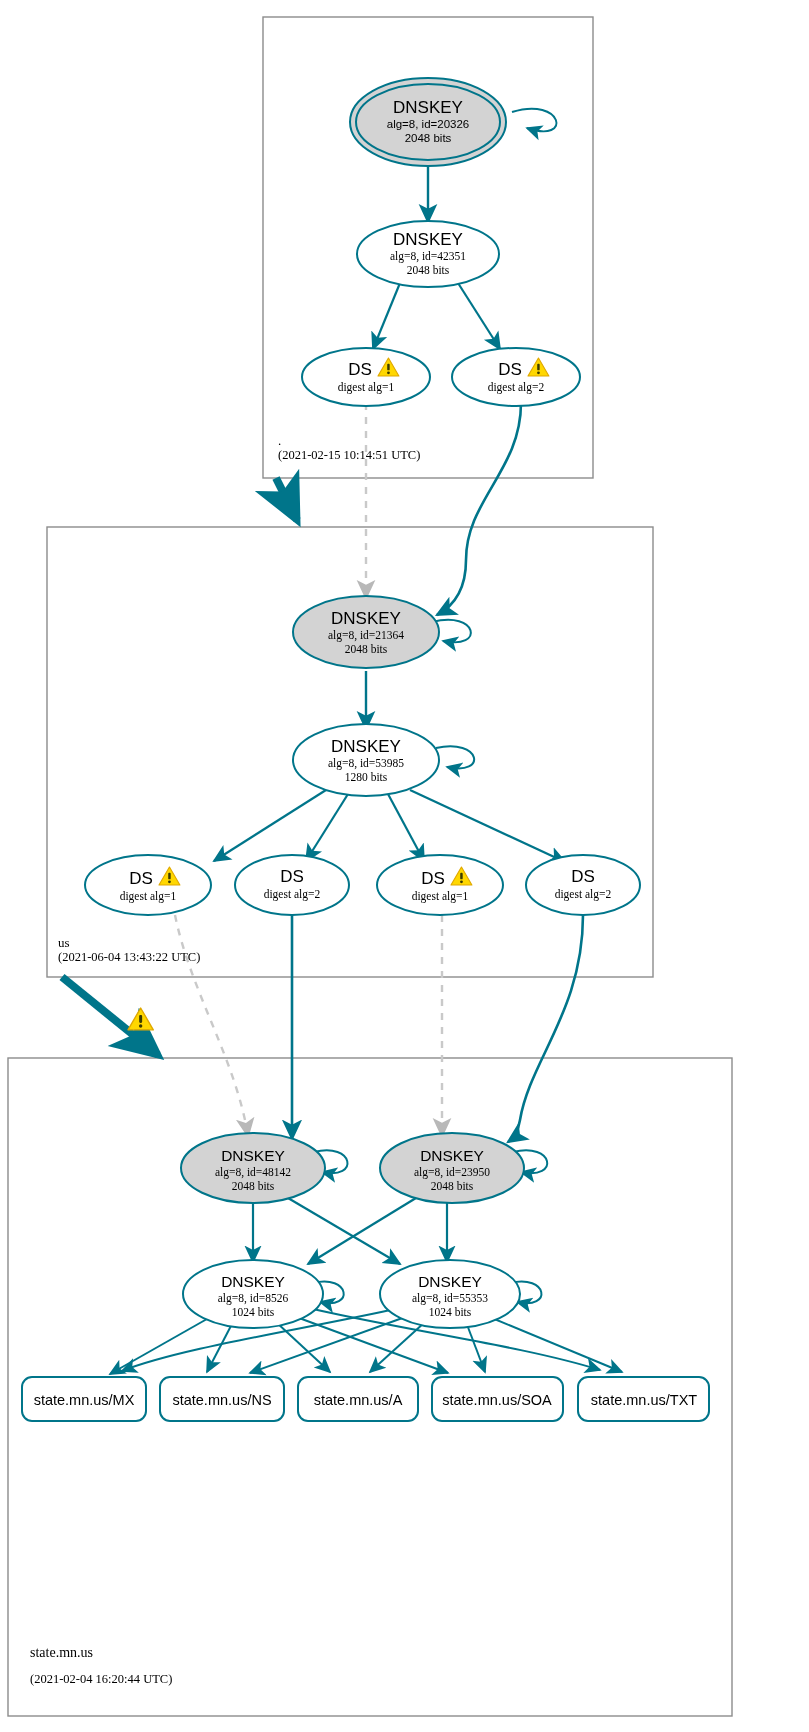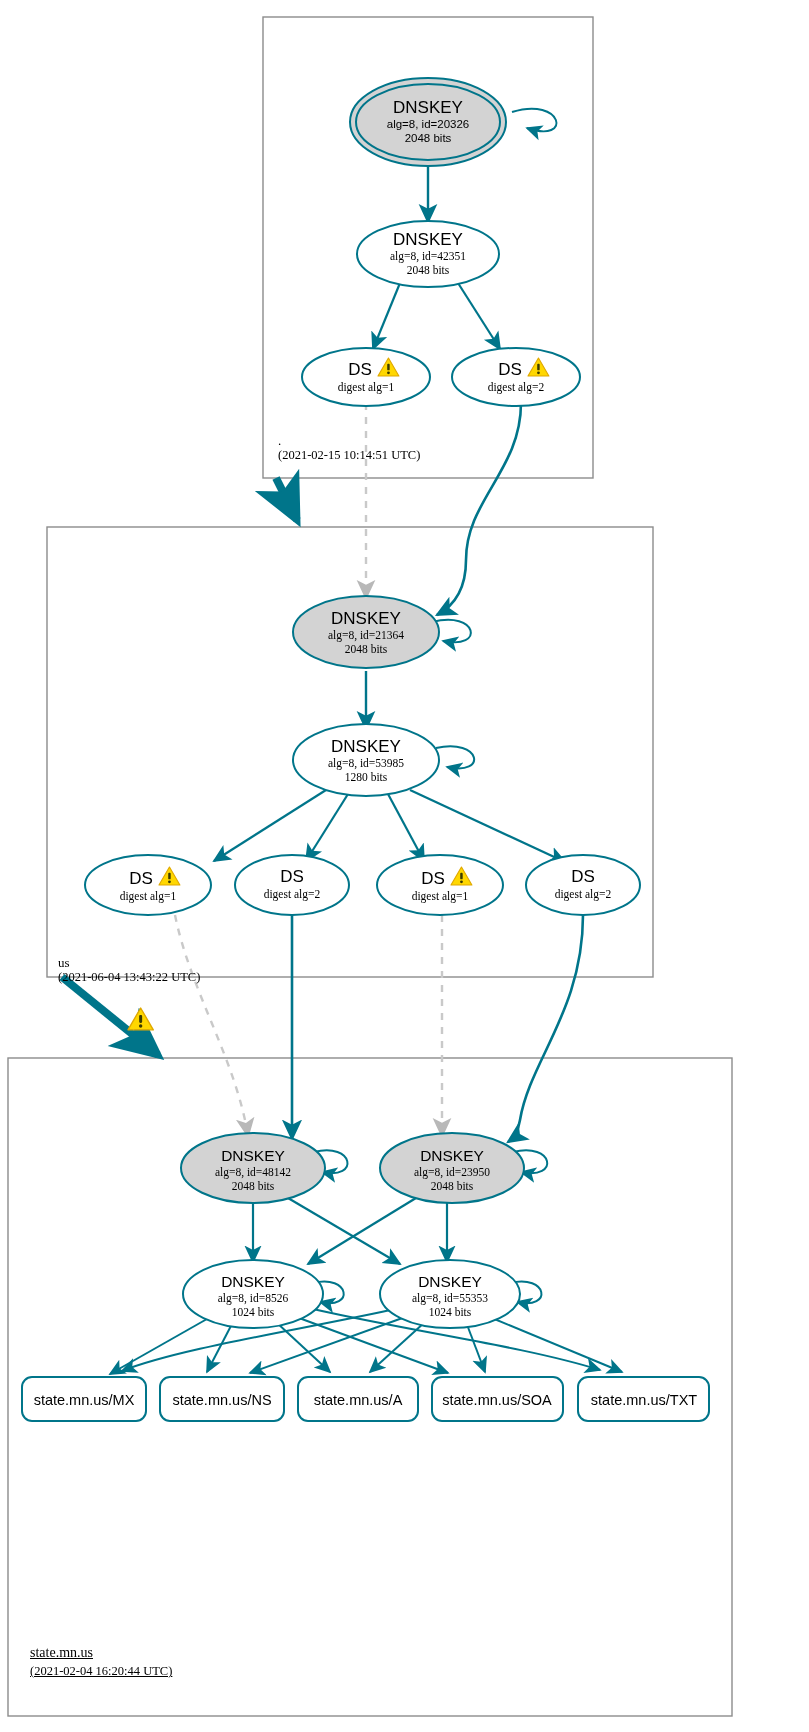--- a/index.html
+++ b/index.html
@@ -187,23 +187,23 @@
   <text x="358" y="1405" text-anchor="middle" font-size="14.5" fill="#000">state.mn.us/A</text>
   <text x="497" y="1405" text-anchor="middle" font-size="14.5" fill="#000">state.mn.us/SOA</text>
   <text x="644" y="1405" text-anchor="middle" font-size="14.5" fill="#000">state.mn.us/TXT</text>
 </svg>
 
 <div class="zone-label" style="left:278px; top:433px;">
   <div class="zone-name">.</div>
   <div class="zone-time">(2021-02-15 10:14:51 UTC)</div>
 </div>
 
-<div class="zone-label" style="left:58px; top:935px;margin-top:20px;">
+<div class="zone-label" style="left:58px; top:935px;">
   <div class="zone-name">us</div>
   <div class="zone-time">(2021-06-04 13:43:22 UTC)</div>
 </div>
 
-<div class="zone-label" style="left:30px; top:1645px;text-decoration:underline;">
+<div class="zone-label" style="left:30px; top:1645px;">
   <div class="zone-name" style="font-size:14px;">state.mn.us</div>
-  <div class="zone-time" style="margin-top:4px;">(2021-02-04 16:20:44 UTC)</div>
+  <div class="zone-time" style="margin-top:12px;">(2021-02-04 16:20:44 UTC)</div>
 </div>
 
 </div>
 
 </body></html>

